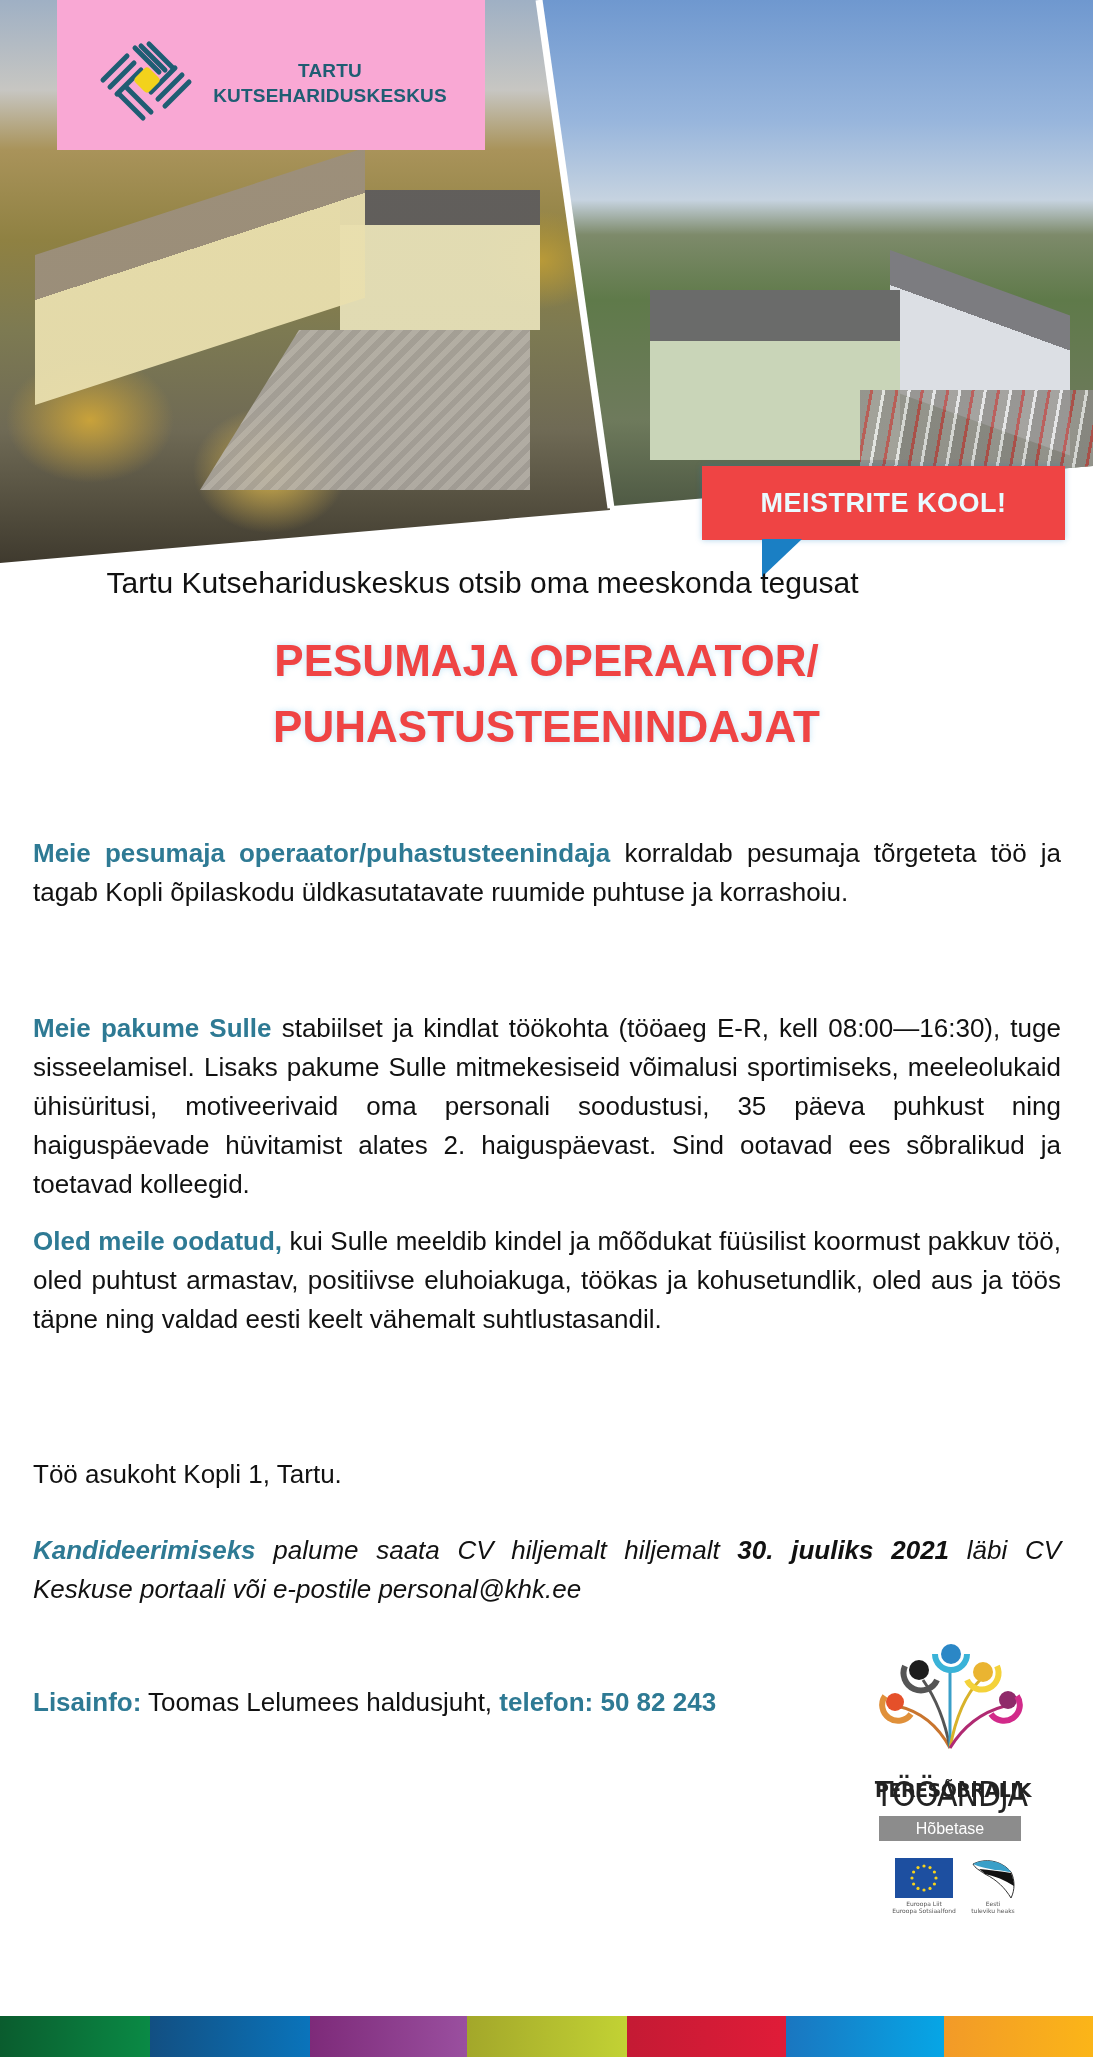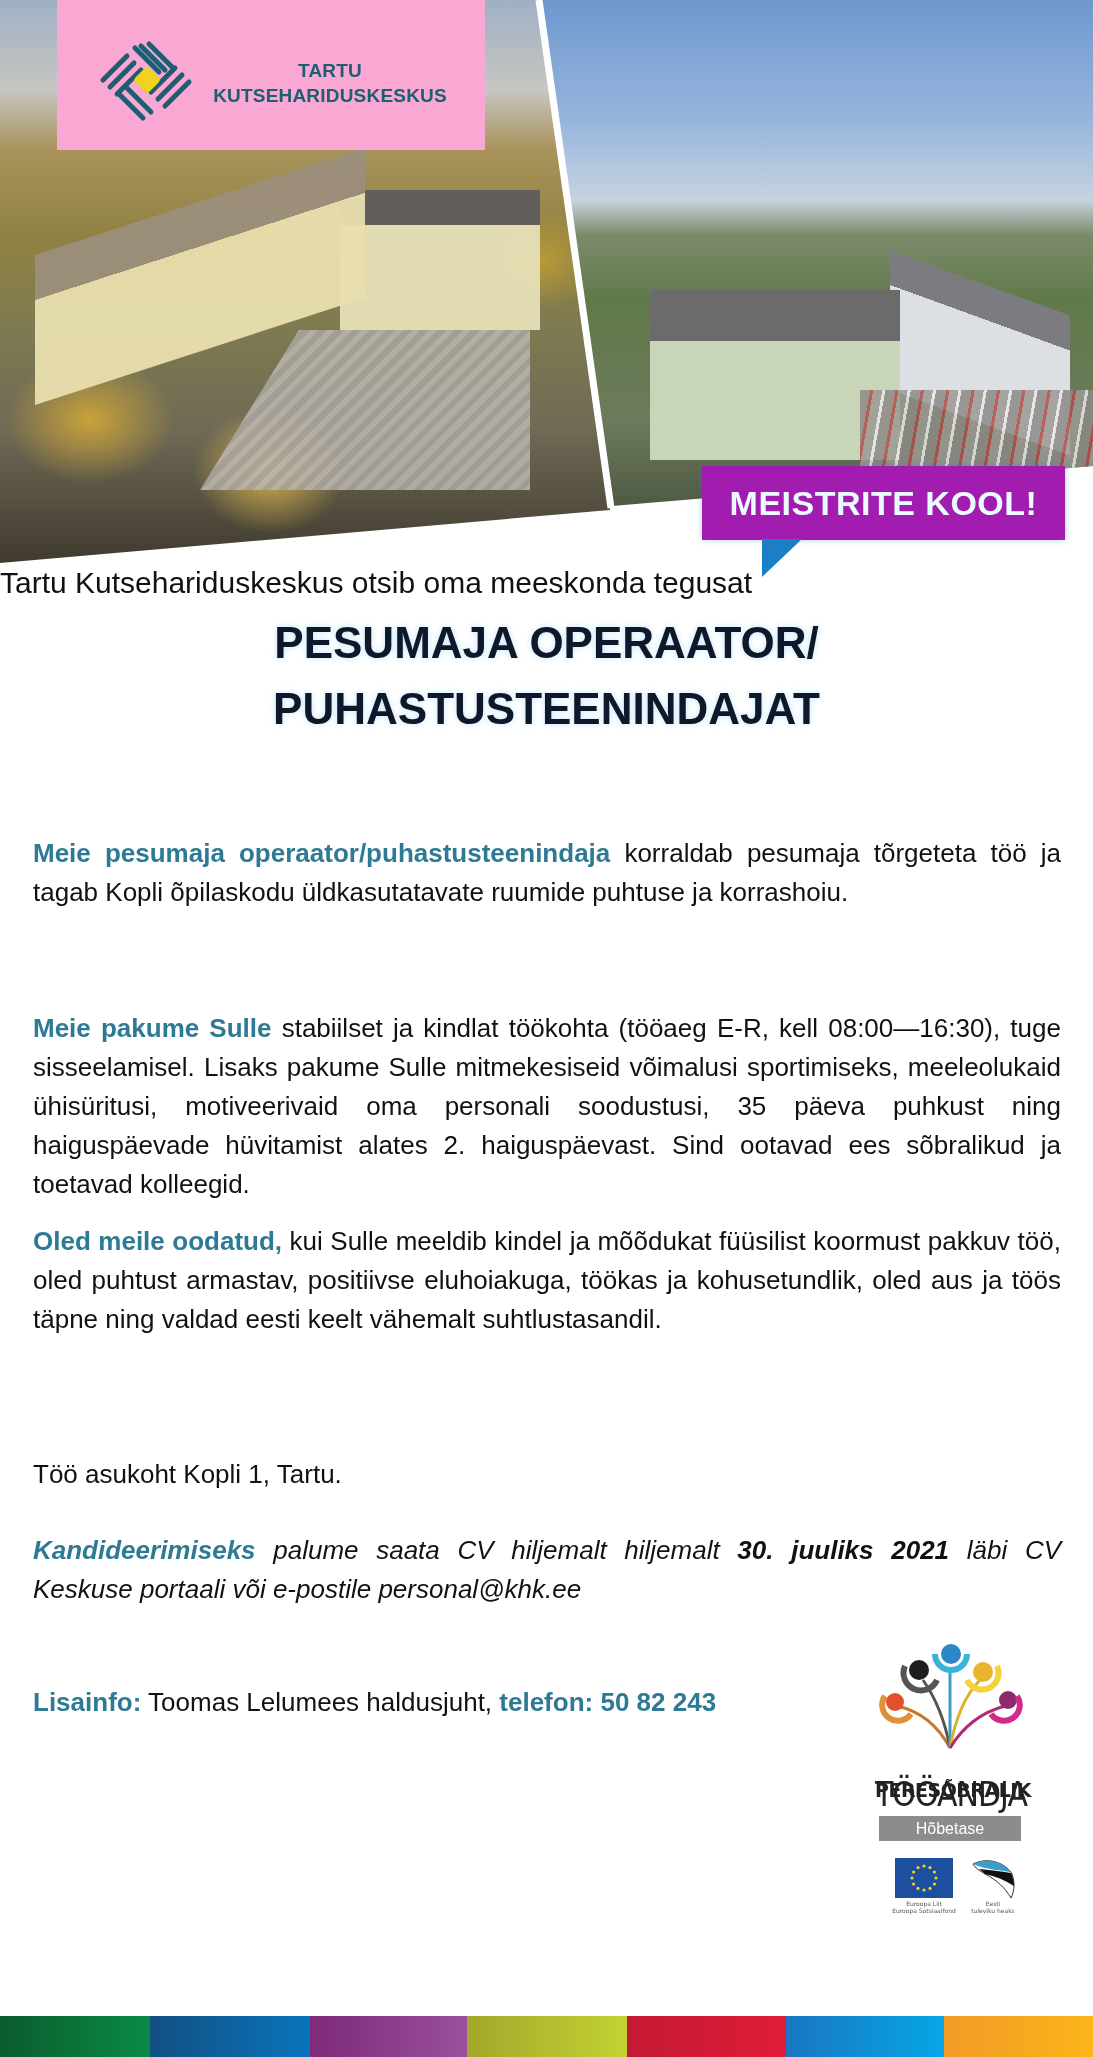--- a/index.html
+++ b/index.html
@@ -72,37 +72,37 @@
   .logo-text {
     position: absolute; left: 148px; top: 58px; width: 250px;
     color: #1f5d73; font-weight: bold; font-size: 19px; letter-spacing: .2px;
     text-align: center; line-height: 25px;
   }
   .logo-text .l1 { display: block; }
   .logo-text .l2 { display: block; }
   
   .banner {
     position: absolute; left: 702px; top: 466px; width: 363px; height: 74px;
-    background: #a21caf;
+    background: #ef4444;
     display: flex; align-items: center; justify-content: center;
-    color: #e9fbff; font-weight: bold; font-size: 34px; letter-spacing: .5px;
+    color: #e9fbff; font-weight: bold; font-size: 27px; letter-spacing: .5px;
     box-shadow: 0 0 6px rgba(26,127,196,.35);
   }
   .banner-tail {
     position: absolute; left: 762px; top: 539px; width: 0; height: 0;
     border-left: 40px solid #1a7fc4; border-bottom: 38px solid transparent;
   }
   
   .intro {
-    position: absolute; left: 0; top: 566px; width: 965px; text-align: left;
+    position: absolute; left: 0; top: 566px; width: 965px; text-align: center;
     font-size: 30px; color: #111111;
   }
   .title {
-    position: absolute; left: 0; top: 610px; width: 1093px; text-align: center;
-    color: #0f172a; font-weight: bold; font-size: 44px; line-height: 66px;
+    position: absolute; left: 0; top: 628px; width: 1093px; text-align: center;
+    color: #ef4444; font-weight: bold; font-size: 44px; line-height: 66px;
     text-shadow: 0 0 6px rgba(120,200,240,.45);
   }
   .title span { display: block; }
   .para {
     position: absolute; left: 33px; width: 1028px;
     font-size: 26px; line-height: 39px; color: #111111;
     text-align: justify;
   }
   .accent { color: #2e7a94; font-weight: bold; }
   .strong { font-weight: bold; }

